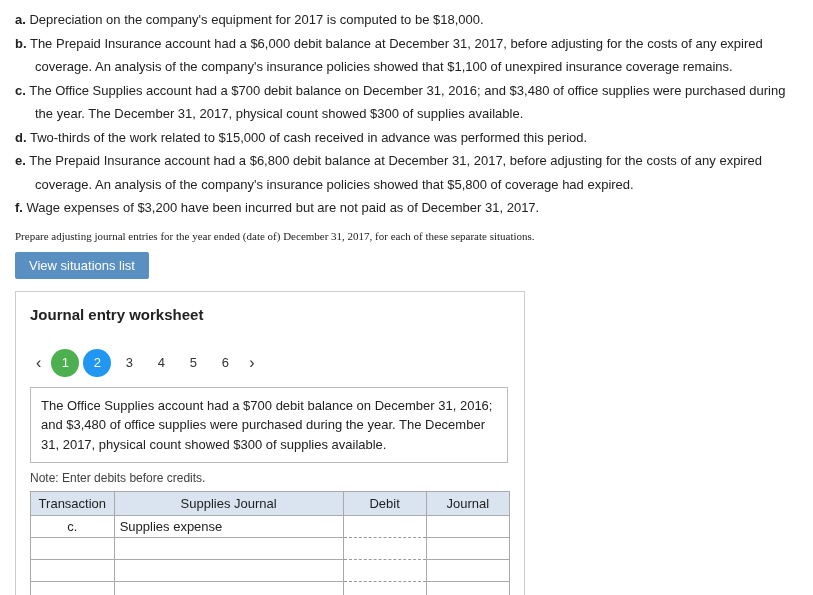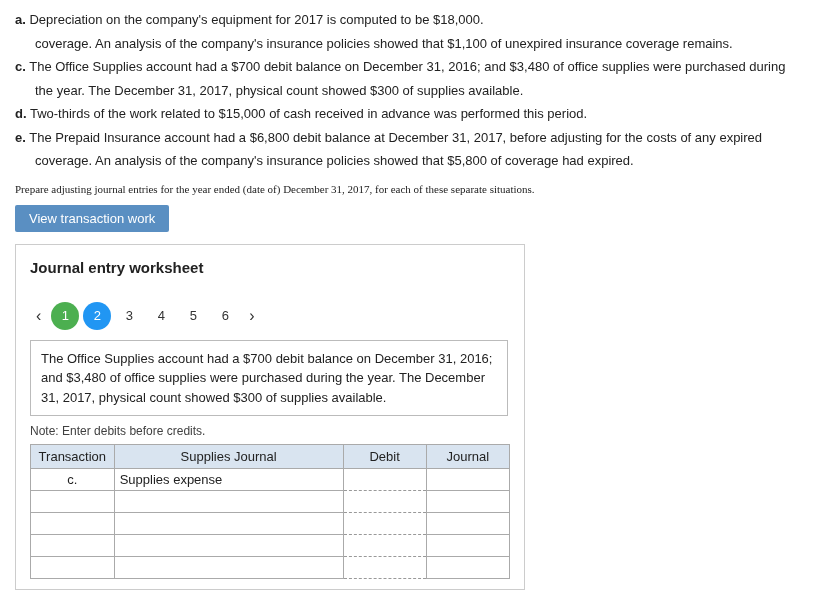--- a/index.html
+++ b/index.html
@@ -125,40 +125,48 @@
 </head>
 <body>
 
 
 
 <div class="problem-text">
   <p>
     <strong>a.</strong>
     <span> Depreciation on the company's equipment for 2017 is computed to be $18,000.</span>
   </p>
+  <p>
+    <strong>b.</strong>
+    <span> The Prepaid Insurance account had a $6,000 debit balance at December 31, 2017, before adjusting for the costs of any expired</span>
+  </p>
   <p class="indent">coverage. An analysis of the company's insurance policies showed that $1,100 of unexpired insurance coverage remains.</p>
   <p>
     <strong>c.</strong>
     <span> The Office Supplies account had a $700 debit balance on December 31, 2016; and $3,480 of office supplies were purchased during</span>
   </p>
   <p class="indent">the year. The December 31, 2017, physical count showed $300 of supplies available.</p>
   <p>
     <strong>d.</strong>
     <span> Two-thirds of the work related to $15,000 of cash received in advance was performed this period.</span>
   </p>
   <p>
     <strong>e.</strong>
     <span> The Prepaid Insurance account had a $6,800 debit balance at December 31, 2017, before adjusting for the costs of any expired</span>
   </p>
   <p class="indent">coverage. An analysis of the company's insurance policies showed that $5,800 of coverage had expired.</p>
+  <p>
+    <strong>f.</strong>
+    <span> Wage expenses of $3,200 have been incurred but are not paid as of December 31, 2017.</span>
+  </p>
 </div>
 
 <p class="prepare-line">Prepare adjusting journal entries for the year ended (date of) December 31, 2017, for each of these separate situations.</p>
 
-<button class="view-btn">View transaction work</button>
+<button class="view-btn">View situations list</button>
 
 <div class="worksheet-container">
   <div class="worksheet-title">Journal entry worksheet</div>
 
   <div class="tab-row">
     <button class="tab-arrow">‹</button>
     <button class="tab-num active-green">1</button>
     <button class="tab-num active-blue">2</button>
     <button class="tab-num inactive">3</button>
     <button class="tab-num inactive">4</button>

